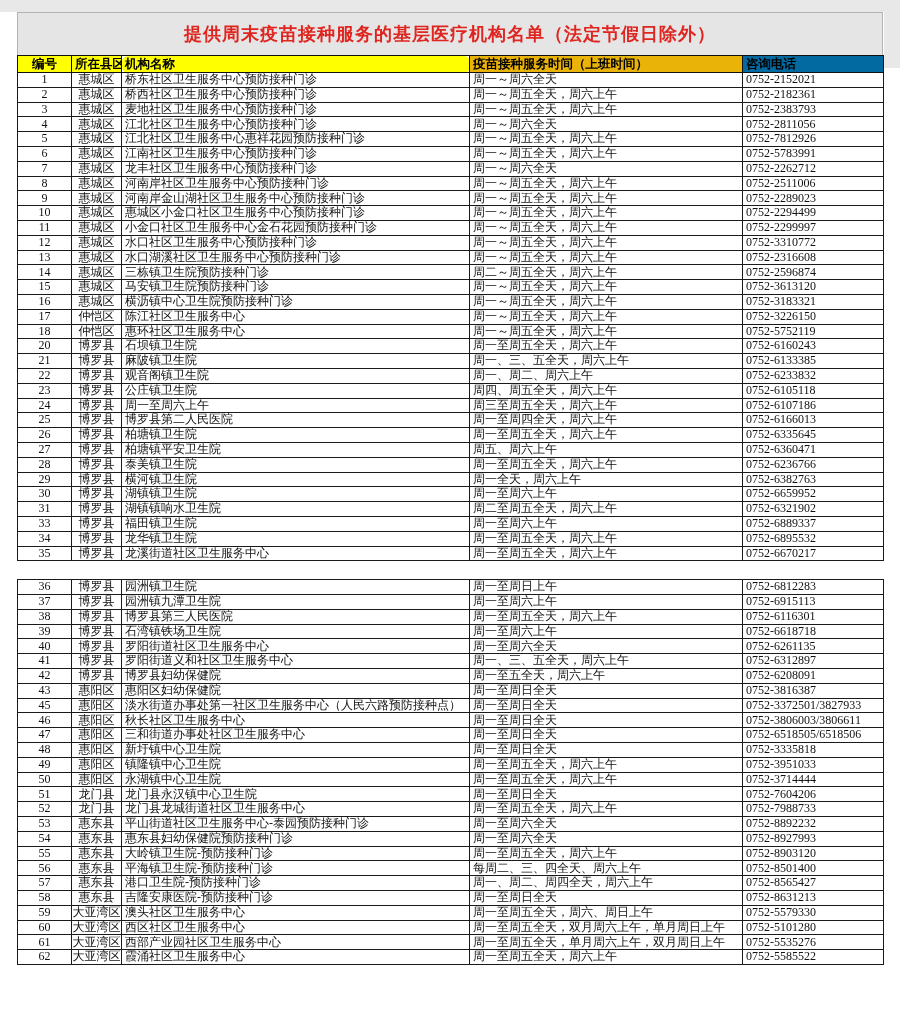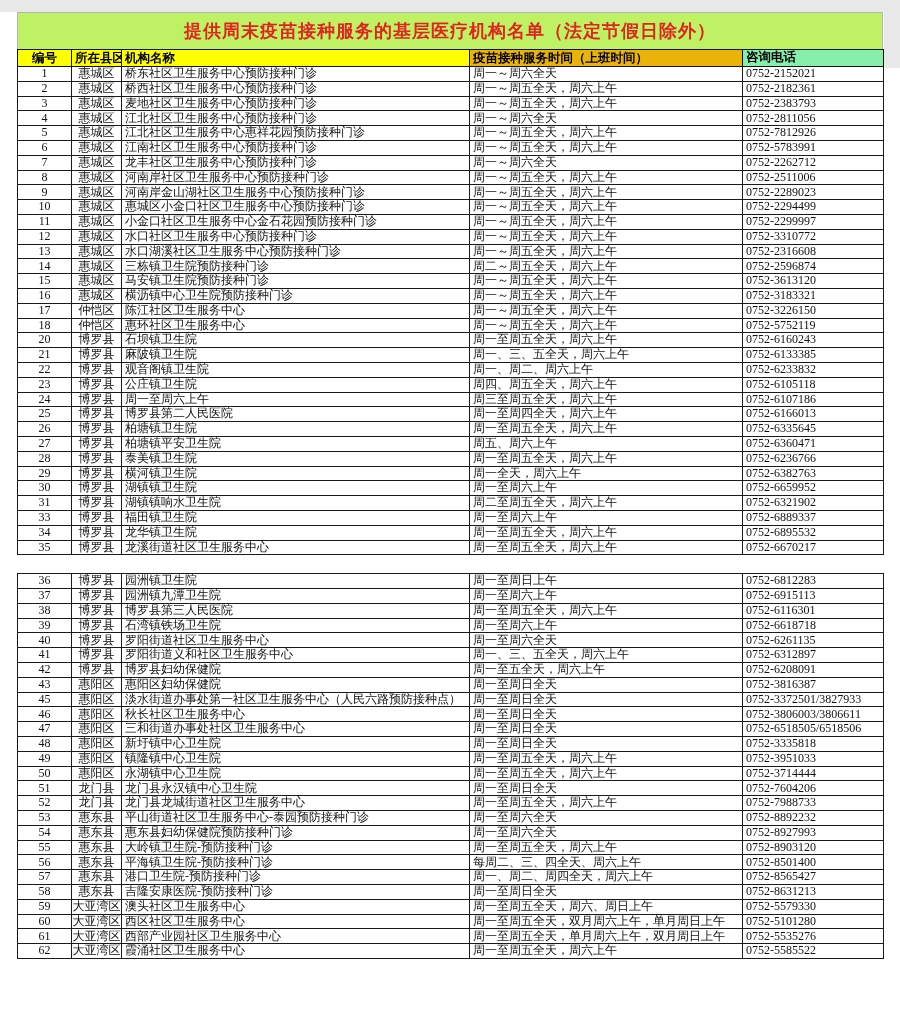--- a/index.html
+++ b/index.html
@@ -5,23 +5,23 @@
   html,body{margin:0;padding:0;}
   body{
     width:900px;height:1013px;position:relative;background:#ffffff;
     font-family:"Liberation Serif","DejaVu Serif",serif;
     -webkit-font-smoothing:antialiased;
   }
   .top-band{position:absolute;top:0;left:0;width:900px;height:12px;background:#e8e8e8;}
   .right-band{position:absolute;top:0;right:0;width:16px;height:68px;background:#e8e8e8;}
   .sheet{position:absolute;left:17px;top:12px;width:866px;}
   .title-box{
-    box-sizing:border-box;width:866px;height:37px;
+    box-sizing:border-box;width:866px;height:43px;
     display:flex;align-items:center;justify-content:center;
-    border:1px solid #b3b3b3;border-bottom:none;background:#bef264;
+    border:1px solid #b3b3b3;border-bottom:none;background:#e5e5e5;
     font-family:Liberation Sans, sans-serif;
     font-size:18px;font-weight:bold;letter-spacing:1px;
   }
   table.tbl{width:866px;border-collapse:collapse;table-layout:fixed;background:#ffffff;}
   col.c1{width:54px;} col.c2{width:50px;} col.c3{width:348px;} col.c4{width:273px;} col.c5{width:141px;}
   th{
     border:1px solid #111;font-size:12.5px;font-weight:bold;height:16px;
     padding:0 3px;text-align:left;line-height:15px;white-space:nowrap;overflow:hidden;
     font-family:"Liberation Sans","DejaVu Sans",sans-serif;
     margin-left:12px;
@@ -49,23 +49,23 @@
       <col class="c1">
         <col class="c2">
         <col class="c3">
         <col class="c4">
         <col class="c5">
     </colgroup>
     <thead>
       <tr>
         <th class="center" style="background: rgb(255, 255, 0);">编号</th>
         <th class="center" style="background: rgb(255, 255, 0);">所在县区</th>
-        <th style="background: rgb(255, 255, 0);">机构名称</th>
+        <th style="background: rgb(255, 255, 0); border-radius: 6px;">机构名称</th>
         <th style="background: #eab308;">疫苗接种服务时间（上班时间）</th>
-        <th style="background: #86efac; font-family: Liberation Mono, monospace;">咨询电话</th>
+        <th style="background: #0369a1;">咨询电话</th>
       </tr>
     </thead>
     <tbody id="tbody1">
         <tr>
           <td class="center">1</td>
           <td class="center">惠城区</td>
           <td>桥东社区卫生服务中心预防接种门诊</td>
           <td>周一～周六全天</td>
           <td>0752-2152021</td>
         </tr>

